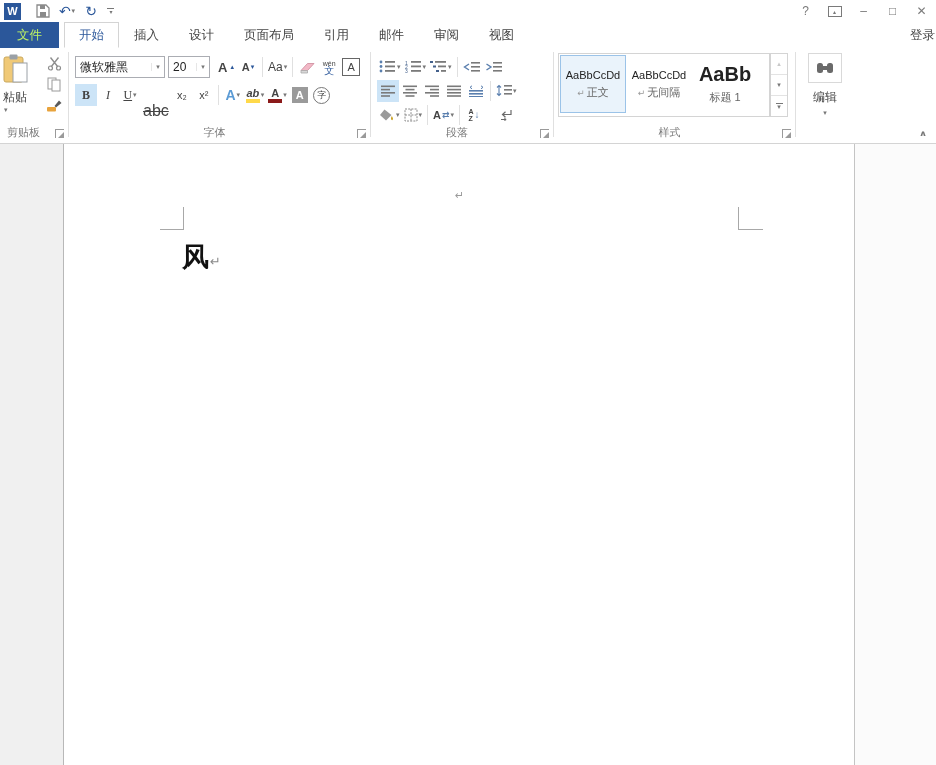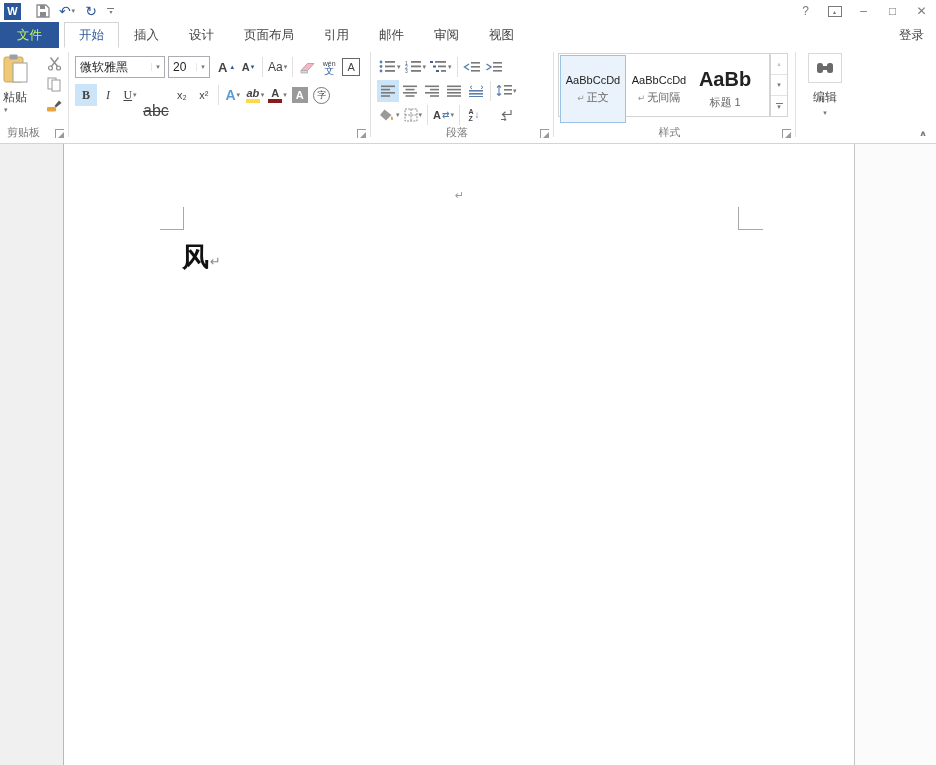--- a/index.html
+++ b/index.html
@@ -20,21 +20,21 @@
   .winbtns{position:absolute;right:0;top:0;height:22px;display:flex;align-items:center;}
   .wbtn{width:29px;height:20px;display:flex;align-items:center;justify-content:center;color:#7a7a7a;font-size:12px;}
   .ribbon-opts{width:12px;height:9px;border:1px solid #7a7a7a;display:flex;align-items:center;justify-content:center;font-size:6px;color:#7a7a7a;}
 
   
   .tabrow{position:absolute;left:0;top:22px;width:936px;height:26px;background:#fff;display:flex;align-items:stretch;}
   .tab-file{background:#2b579a;color:#bef264;font-size:12.5px;padding:0 17px;display:flex;align-items:center;}
   .tab{font-size:12.5px;color:#444;padding:0 14px;display:flex;align-items:center;border:1px solid transparent;}
   .tab.first{margin-left:5px;}
   .tab.active{background:#fff;border:1px solid #d4d4d4;border-bottom-color:#fff;color:#2b579a;}
-  .signin{margin-left:auto;font-size:12.5px;color:#444;padding:0 12px 0 10px;display:flex;align-items:center;}
+  .signin{margin-left:auto;font-size:12.5px;color:#444;padding:0 1px 0 10px;display:flex;align-items:center;}
 
   
   .ribbon{position:absolute;left:0;top:48px;width:936px;height:95px;background:#fff;border-bottom:1px solid #d4d4d4;display:flex;}
   .group{position:relative;height:95px;flex:none;}
   .gsep{width:1px;background:#e0e0e0;margin:4px 0 6px;flex:none;}
   .glabel{position:absolute;bottom:3px;left:0;right:10px;text-align:center;font-size:11px;color:#7a7a7a;white-space:nowrap;}
   .glabel.left{text-align:left;left:7px;}
   .dlg{position:absolute;bottom:5px;right:4px;width:8px;height:8px;border-left:1px solid #9a9a9a;border-top:1px solid #9a9a9a;}
   .dlg::after{content:"";position:absolute;right:0;bottom:0;width:0;height:0;
     border-left:3px solid transparent;border-top:3px solid transparent;
@@ -87,21 +87,21 @@
   .prow3{margin-top:1px;}
   .sorticon{display:inline-flex;align-items:center;}
   .sorticon .az{display:inline-flex;flex-direction:column;font-size:7px;line-height:7px;color:#444;font-weight:bold;}
   .sorticon .dn{font-size:10px;color:#5a7fae;margin-left:1px;}
   .asian{display:inline-flex;align-items:center;font-size:11px;color:#444;font-weight:bold;}
   .asian .arrs{font-size:9px;color:#5a7fae;margin-left:1px;}
 
   
   .g-styles{width:241px;}
   .gallery{position:absolute;left:4px;top:5px;width:210px;height:62px;border:1px solid #d4d4d4;display:flex;background:#fff;}
-  .card{width:64px;height:66px;margin:2px 0 0 2px;display:flex;flex-direction:column;align-items:center;justify-content:center;overflow:hidden;}
+  .card{width:64px;height:56px;margin:2px 0 0 2px;display:flex;flex-direction:column;align-items:center;justify-content:center;overflow:hidden;}
   .card .prev{font-size:11px;color:#222;white-space:nowrap;}
   .card .prev.big{font-size:20px;font-weight:bold;}
   .card .nm{font-size:11px;color:#666;margin-top:4px;white-space:nowrap;}
   .card .nm .mk{color:#999;font-size:9px;margin-right:2px;}
   .card.selected{background:#eaf3fb;outline:1px solid #9bc3e8;}
   .gscroll{position:absolute;left:216px;top:5px;width:16px;height:62px;border:1px solid #d4d4d4;display:flex;flex-direction:column;}
   .gscroll .sc{flex:1;display:flex;align-items:center;justify-content:center;font-size:7px;color:#777;border-bottom:1px solid #e3e3e3;background:#fff;}
   .gscroll .sc:last-child{border-bottom:none;}
   .gscroll .sc.dis{color:#c8c8c8;}
   .gscroll .more{display:flex;flex-direction:column;align-items:center;line-height:4px;}
@@ -293,20 +293,21 @@
           </span>
           <span class="car">▾</span>
         </div>
         <div class="sbtn">
           <span class="shadeA">A</span>
         </div>
         <div class="sbtn">
           <span class="encircle">字</span>
         </div>
       </div>
+      <div class="glabel">字体</div>
       <div class="dlg"></div>
     </div>
 
     <div class="gsep"></div>
 
     <div class="group g-para">
       <div class="row prow prow1">
         <div class="sbtn">
           <svg width="17" height="13" viewBox="0 0 17 13">
             <circle cx="2" cy="2" r="1.4" fill="#5a7fae"></circle>

